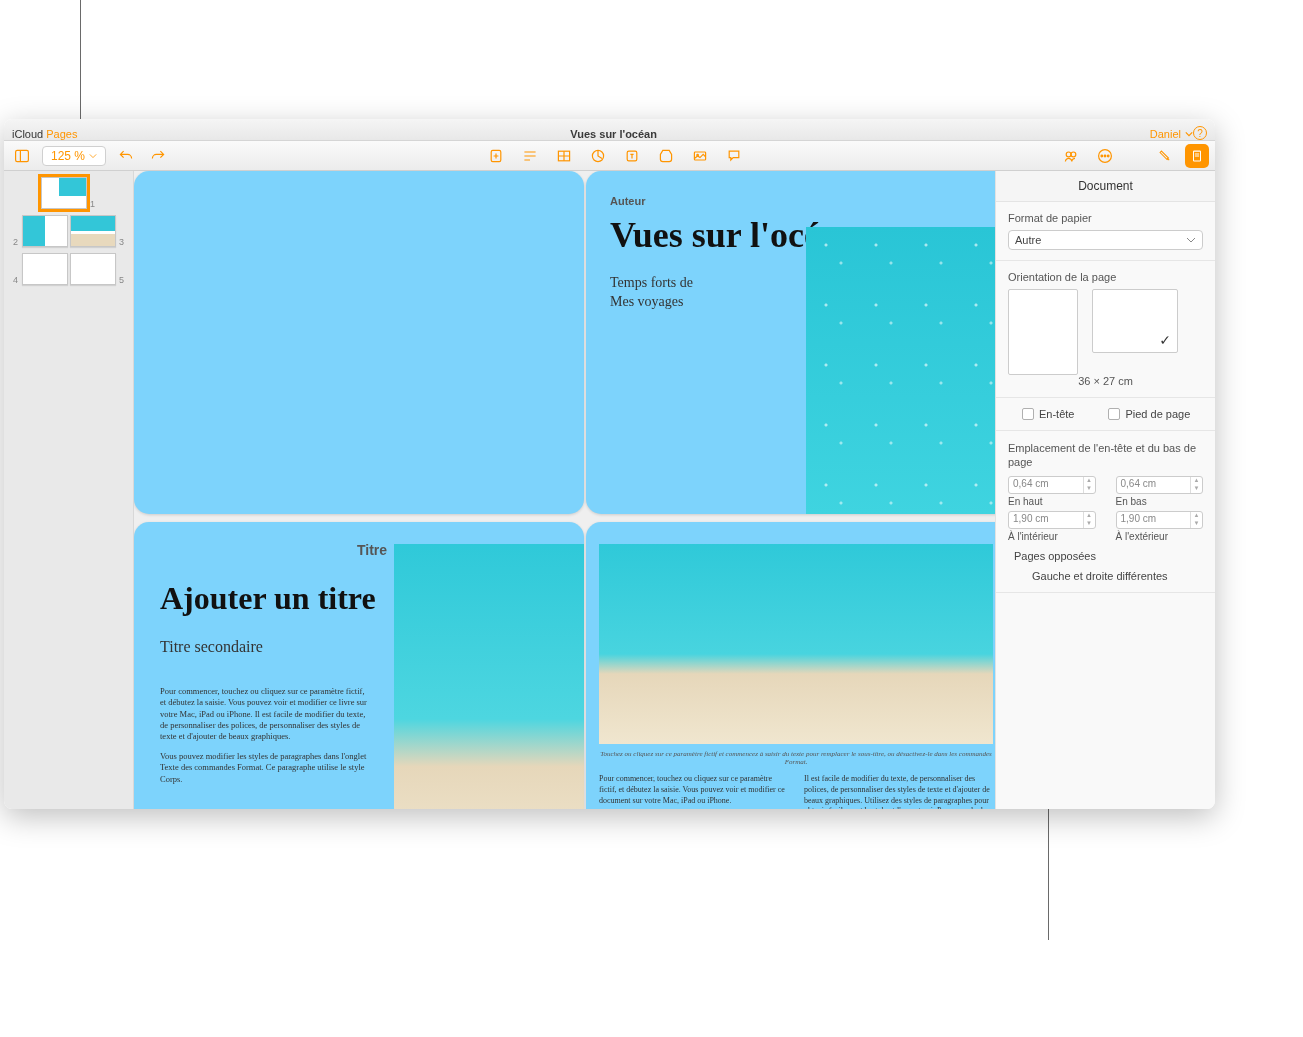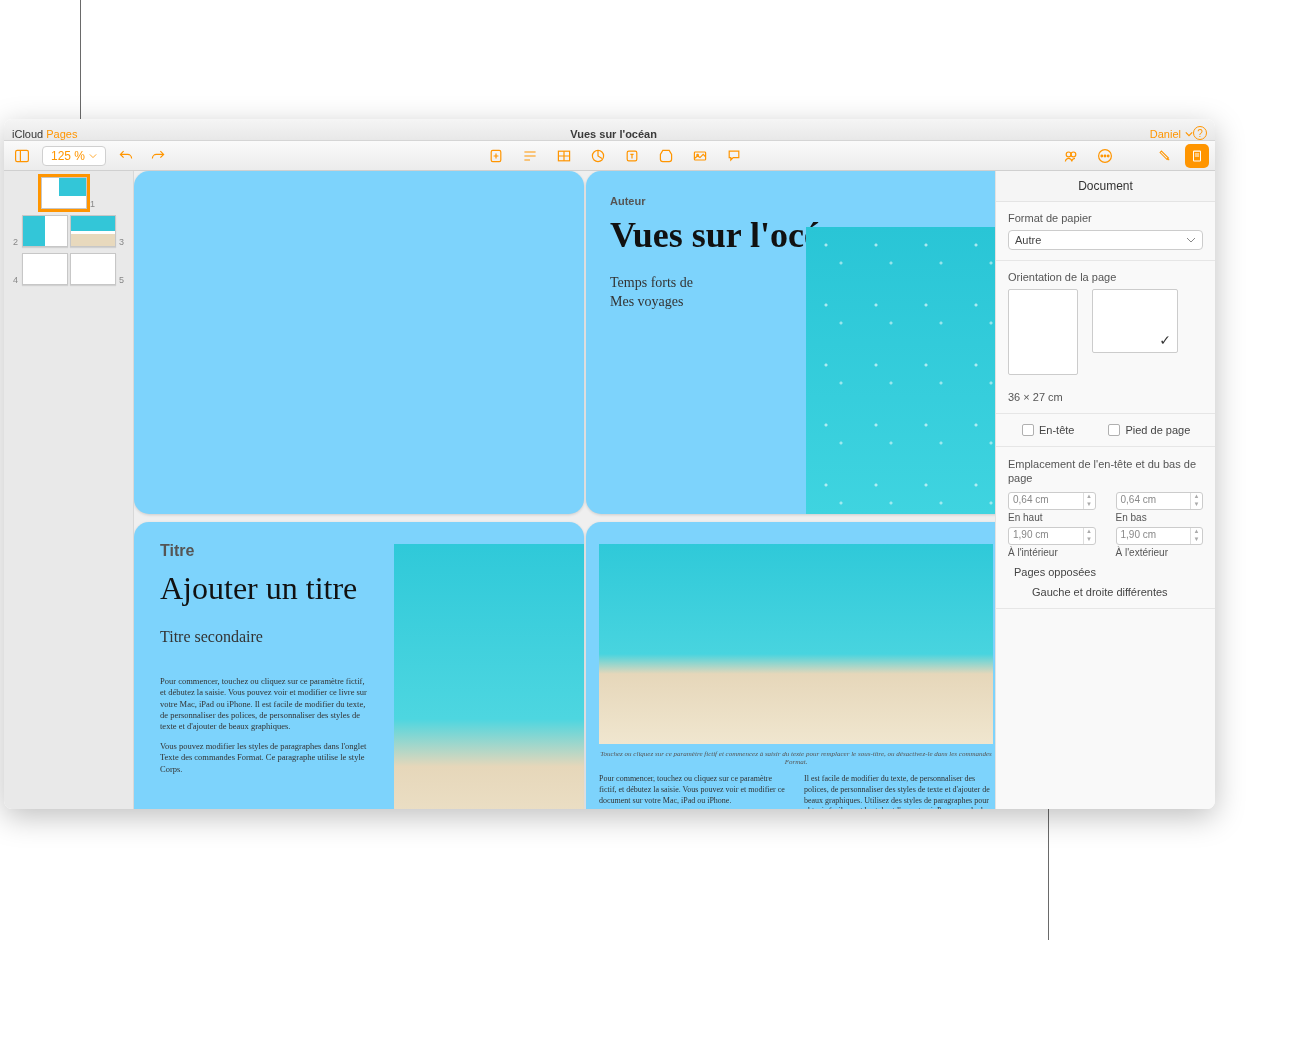--- a/index.html
+++ b/index.html
@@ -47,42 +47,42 @@
 .sp1-left { left:0; top:0; width:450px; height:343px; }
 .sp1-right { left:452px; top:0; width:425px; height:343px; padding:24px 0 0 24px;}
 .sp1-right .auth { font-size:11px; color:#555; font-weight:600; margin-bottom:10px;}
 .sp1-right h1 { font-family: Georgia, 'Times New Roman', serif; font-size:36px; font-weight:700; line-height:1.05; color:#111; margin-bottom:18px;}
 .sp1-right .sub { font-family: Georgia, serif; font-size:14px; color:#333; line-height:1.4;}
 .sp1-right .img { position:absolute; right:0; top:56px; width:205px; height:287px; background:linear-gradient(180deg,#29c5d6,#3fd4e0);}
 .sp1-right .img::after{content:"";position:absolute;inset:0;background-image:radial-gradient(circle at 40% 30%, rgba(255,255,255,.6) 1px, transparent 2px),radial-gradient(circle at 70% 60%, rgba(255,255,255,.5) 1px, transparent 2px);background-size:50px 60px;}
 
 
 .sp2-left { left:0; top:351px; width:450px; height:340px; padding:20px 0 0 26px;}
-.sp2-left .ttl-lbl { font-size:16px; color:#555; font-weight:600; margin-bottom:12px;}
-.sp2-left h2 { font-family: Georgia, serif; font-size:32px; font-weight:400; line-height:1.05; color:#111; margin-bottom:22px;}
+.sp2-left .ttl-lbl { font-size:14px; color:#555; font-weight:600; margin-bottom:24px;text-align:center;}
+.sp2-left h2 { font-family: Georgia, serif; font-size:32px; font-weight:700; line-height:1.05; color:#111; margin-bottom:22px;}
 .sp2-left .subttl { font-family: Georgia, serif; font-size:16px; color:#333; margin-bottom:30px;}
 .sp2-left .para { font-family: Georgia, serif; font-size:8.5px; color:#333; line-height:1.35; width:210px; margin-bottom:8px;}
 .sp2-left .img2 { position:absolute; right:0; top:22px; width:190px; height:318px; background:linear-gradient(180deg,#2fc9d9 0%,#4dd6e0 55%,#e6d7ba 70%,#f0e6cf 100%);}
 .sp2-right { left:452px; top:351px; width:425px; height:340px; padding:22px 18px 0 13px;}
 .sp2-right .bigimg { width:100%; height:200px; background:linear-gradient(180deg,#2fc9d9 0%,#48d4df 55%,#e6d7ba 65%,#f0e6cf 100%); margin-bottom:6px;}
 .sp2-right .cap { font-family: Georgia, serif; font-style:italic; font-size:7px; color:#555; text-align:center; margin-bottom:8px;}
 .sp2-right .cols { display:flex; gap:16px;}
 .sp2-right .cols p { font-family: Georgia, serif; font-size:8px; color:#333; line-height:1.35; flex:1;}
 
 
 .inspector { width:220px; background:#f9f9f9; border-left:1px solid #e2e2e2; font-size:11px; color:#444; overflow:auto;}
 .insp-tab { text-align:center; padding:8px 0; font-size:12px; color:#333; background:#f5f5f5; border-bottom:1px solid #e4e4e4;}
 .section { padding:10px 12px; border-bottom:1px solid #e6e6e6;}
 .section .label { font-size:11px; color:#555; margin-bottom:6px;}
 .select { width:100%; border:1px solid #ccc; background:#fff; border-radius:4px; padding:3px 6px; font-size:11px; display:flex; justify-content:space-between; align-items:center; cursor:pointer;}
 .orient-row { display:flex; gap:14px; margin-top:4px;}
 .orient { width:70px; height:86px; background:#fff; border:1px solid #ccc; border-radius:2px; position:relative; cursor:pointer;}
 .orient.land { width:86px; height:64px; }
 .orient.sel::after { content:"✓"; position:absolute; right:6px; bottom:4px; font-size:14px; color:#333;}
-.dims { text-align:left; font-size:11px; color:#555; margin-top:16px;}
+.dims { text-align:center; font-size:11px; color:#555; margin-top:0;}
 .chk-row { display:flex; gap:20px; }
 .chk { display:flex; align-items:center; gap:5px; cursor:pointer;padding-left:14px;}
 .chk .box { width:12px; height:12px; border:1px solid #b0b0b0; background:#fff; border-radius:2px; display:flex; align-items:center; justify-content:center;}
 .num-row { display:flex; gap:20px; margin-bottom:4px;}
 .num-field { flex:1; }
 .num-field .inp { display:flex; border:1px solid #ccc; border-radius:3px; background:#fff; overflow:hidden; height:18px;}
 .num-field .inp span { flex:1; padding:1px 4px; font-size:10px; color:#888;}
 .num-field .inp .stepper { width:12px; display:flex; flex-direction:column; border-left:1px solid #ddd;}
 .num-field .inp .stepper div{flex:1; font-size:6px; text-align:center; color:#aaa; line-height:1;}
 .num-field .sublabel { font-size:10px; color:#555; margin-top:2px;}

